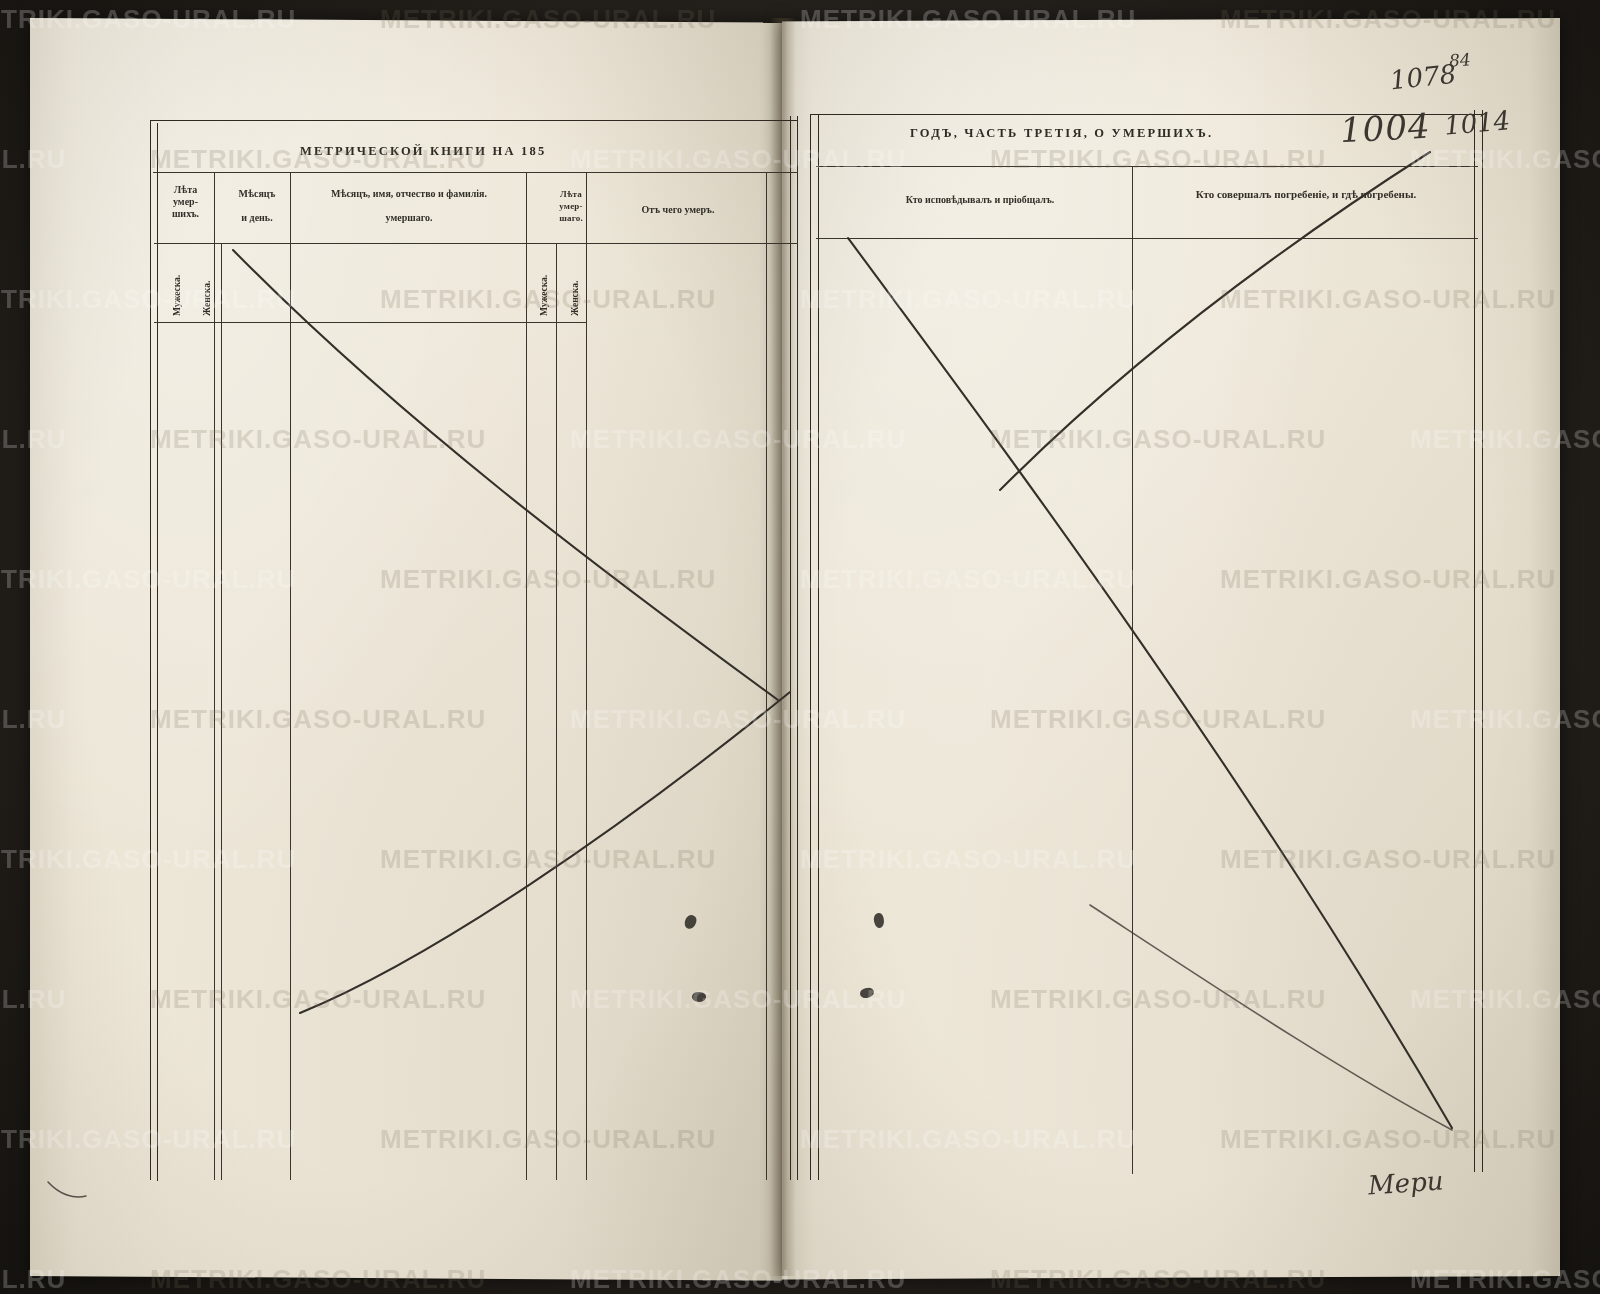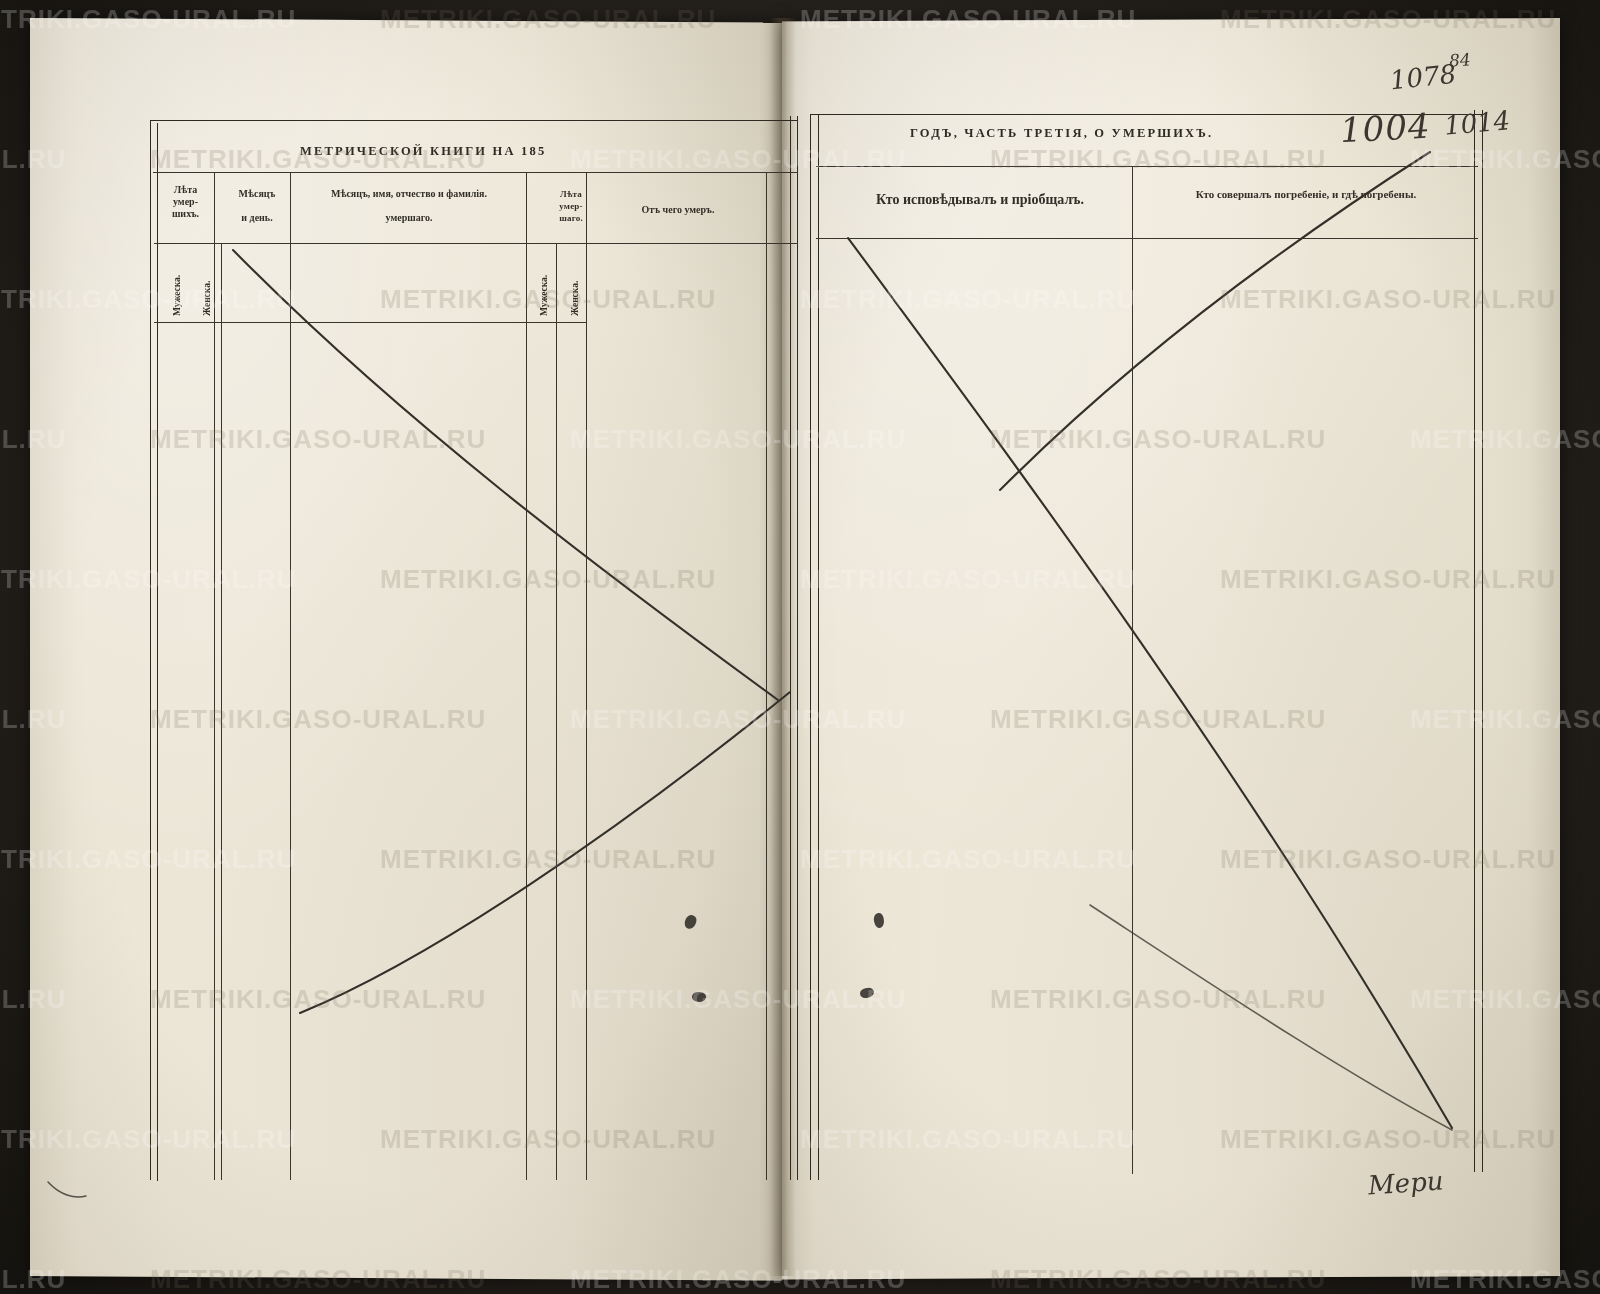--- a/index.html
+++ b/index.html
@@ -240,21 +240,21 @@
     <div class="rule v thick" style="left:674px; top:110px; height:1062px;"></div>
 
     <div class="rule h thick" style="left:10px; top:114px; width:673px;"></div>
     <div class="rule h" style="left:16px; top:166px; width:662px;"></div>
     <div class="rule h" style="left:16px; top:238px; width:662px;"></div>
 
     <div class="hdr-text" style="left:110px; top:126px;">ГОДЪ, ЧАСТЬ ТРЕТІЯ, О УМЕРШИХЪ.</div>
 
     <div class="rule v" style="left:332px; top:166px; height:1008px;"></div>
 
-    <div class="col-label" style="left:30px; top:194px; width:300px; font-size:14px;">Кто исповѣдывалъ и пріобщалъ.</div>
+    <div class="col-label" style="left:30px; top:194px; width:300px; font-size:10px;">Кто исповѣдывалъ и пріобщалъ.</div>
     <div class="col-label" style="left:336px; top:188px; width:340px; font-size:11px;">Кто совершалъ погребеніе, и гдѣ погребены.</div>
   </div>
 
   <svg class="ink" viewBox="0 0 1600 1294">
     <g stroke="#33302a" fill="none" stroke-linecap="round">
 
       <path d="M233 250 C 400 420, 600 570, 778 700" stroke-width="2.1"></path>
       <path d="M300 1013 C 430 960, 620 830, 790 692" stroke-width="2.1"></path>
 
       <path d="M1000 490 C 1140 350, 1300 235, 1430 152" stroke-width="2.1"></path>

